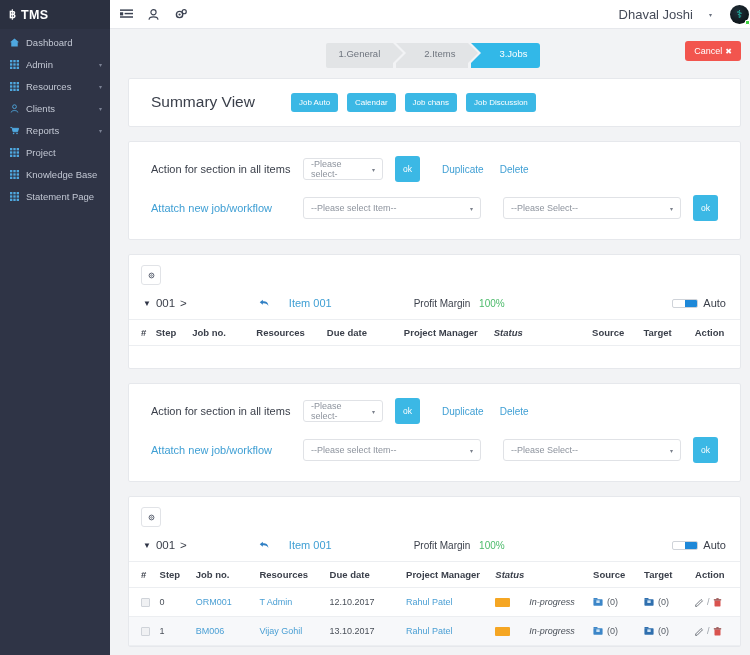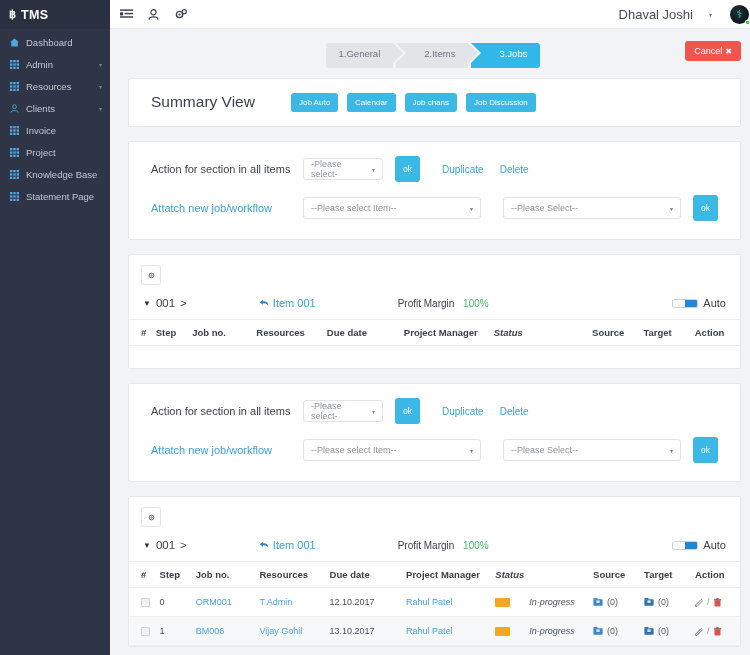--- a/index.html
+++ b/index.html
@@ -139,21 +139,21 @@
   .gear-btn {
     width: 20px; height: 20px; border: 1px solid #e1e3e7; background: #fff;
     border-radius: 3px; display: flex; align-items: center; justify-content: center;
     cursor: pointer; color: #5a6170;
   }
   .sec-head {
     display: flex; align-items: center; padding: 12px 14px 10px;
   }
   .sec-code { font-size: 11.5px; color: #3a3f4a; display: flex; align-items: center; gap: 5px; }
   .chev { font-size: 8px; color: #2f3446; }
-  .sec-item { color: #3f9fd4; font-size: 11px; display: flex; align-items: center; gap: 4px; }
+  .sec-item { color: #3f9fd4; font-size: 11px; display: flex; align-items: center; gap: 20px; }
   .reply-ico { width: 10px; height: 10px; display: block; }
   .pm-wrap { font-size: 10px; color: #3a3f4a; }
   .pm-val { color: #4cbb6b; margin-left: 6px; }
   .auto-wrap { display: flex; align-items: center; gap: 5px; margin-left: auto; }
   .switch {
     width: 26px; height: 9px; border: 1px solid #cfd3d9; border-radius: 2px;
     background: #fff; position: relative; cursor: pointer;
   }
   .switch::after {
     content: ""; position: absolute; right: 0; top: 0; bottom: 0;
@@ -256,38 +256,30 @@
 
       <div class="nav-item">
         <span class="ico"><svg viewBox="0 0 10 10">
               <circle cx="5" cy="3" r="2.1" fill="none" stroke="#4fa8e0" stroke-width="1"></circle>
               <path d="M1.3 9.4 C1.3 6.6 8.7 6.6 8.7 9.4" fill="none" stroke="#4fa8e0" stroke-width="1"></path>
             </svg></span>
         <span class="nav-label">Clients</span>
         <span class="nav-caret">▾</span>
       </div>
 
-
-      <div class="nav-item">
-        <span class="ico"><svg viewBox="0 0 10 10">
-              <g fill="#4fa8e0">
-                <rect x="0" y="0" width="2.6" height="2.6"></rect>
-                <rect x="3.7" y="0" width="2.6" height="2.6"></rect>
-                <rect x="7.4" y="0" width="2.6" height="2.6"></rect>
-                <rect x="0" y="3.7" width="2.6" height="2.6"></rect>
-                <rect x="3.7" y="3.7" width="2.6" height="2.6"></rect>
-                <rect x="7.4" y="3.7" width="2.6" height="2.6"></rect>
-                <rect x="0" y="7.4" width="2.6" height="2.6"></rect>
-                <rect x="3.7" y="7.4" width="2.6" height="2.6"></rect>
-                <rect x="7.4" y="7.4" width="2.6" height="2.6"></rect>
-              </g>
-            </svg></span>
-        <span class="nav-label">Invoice</span>
-        <span class="nav-caret"></span>
-      </div>
+      <div class="nav-item">
+        <span class="ico"><svg viewBox="0 0 10 10">
+              <path d="M0.4 1.6 H2.2 L3.4 6.4 H8.4 L9.6 2.6 H2.7" fill="#4fa8e0" stroke="#4fa8e0" stroke-width="1" stroke-linejoin="round"></path>
+              <circle cx="4" cy="8.4" r="0.9" fill="#4fa8e0"></circle>
+              <circle cx="7.8" cy="8.4" r="0.9" fill="#4fa8e0"></circle>
+            </svg></span>
+        <span class="nav-label">Reports</span>
+        <span class="nav-caret">▾</span>
+      </div>
+
 
       <div class="nav-item">
         <span class="ico"><svg viewBox="0 0 10 10">
               <g fill="#4fa8e0">
                 <rect x="0" y="0" width="2.6" height="2.6"></rect>
                 <rect x="3.7" y="0" width="2.6" height="2.6"></rect>
                 <rect x="7.4" y="0" width="2.6" height="2.6"></rect>
                 <rect x="0" y="3.7" width="2.6" height="2.6"></rect>
                 <rect x="3.7" y="3.7" width="2.6" height="2.6"></rect>
                 <rect x="7.4" y="3.7" width="2.6" height="2.6"></rect>

